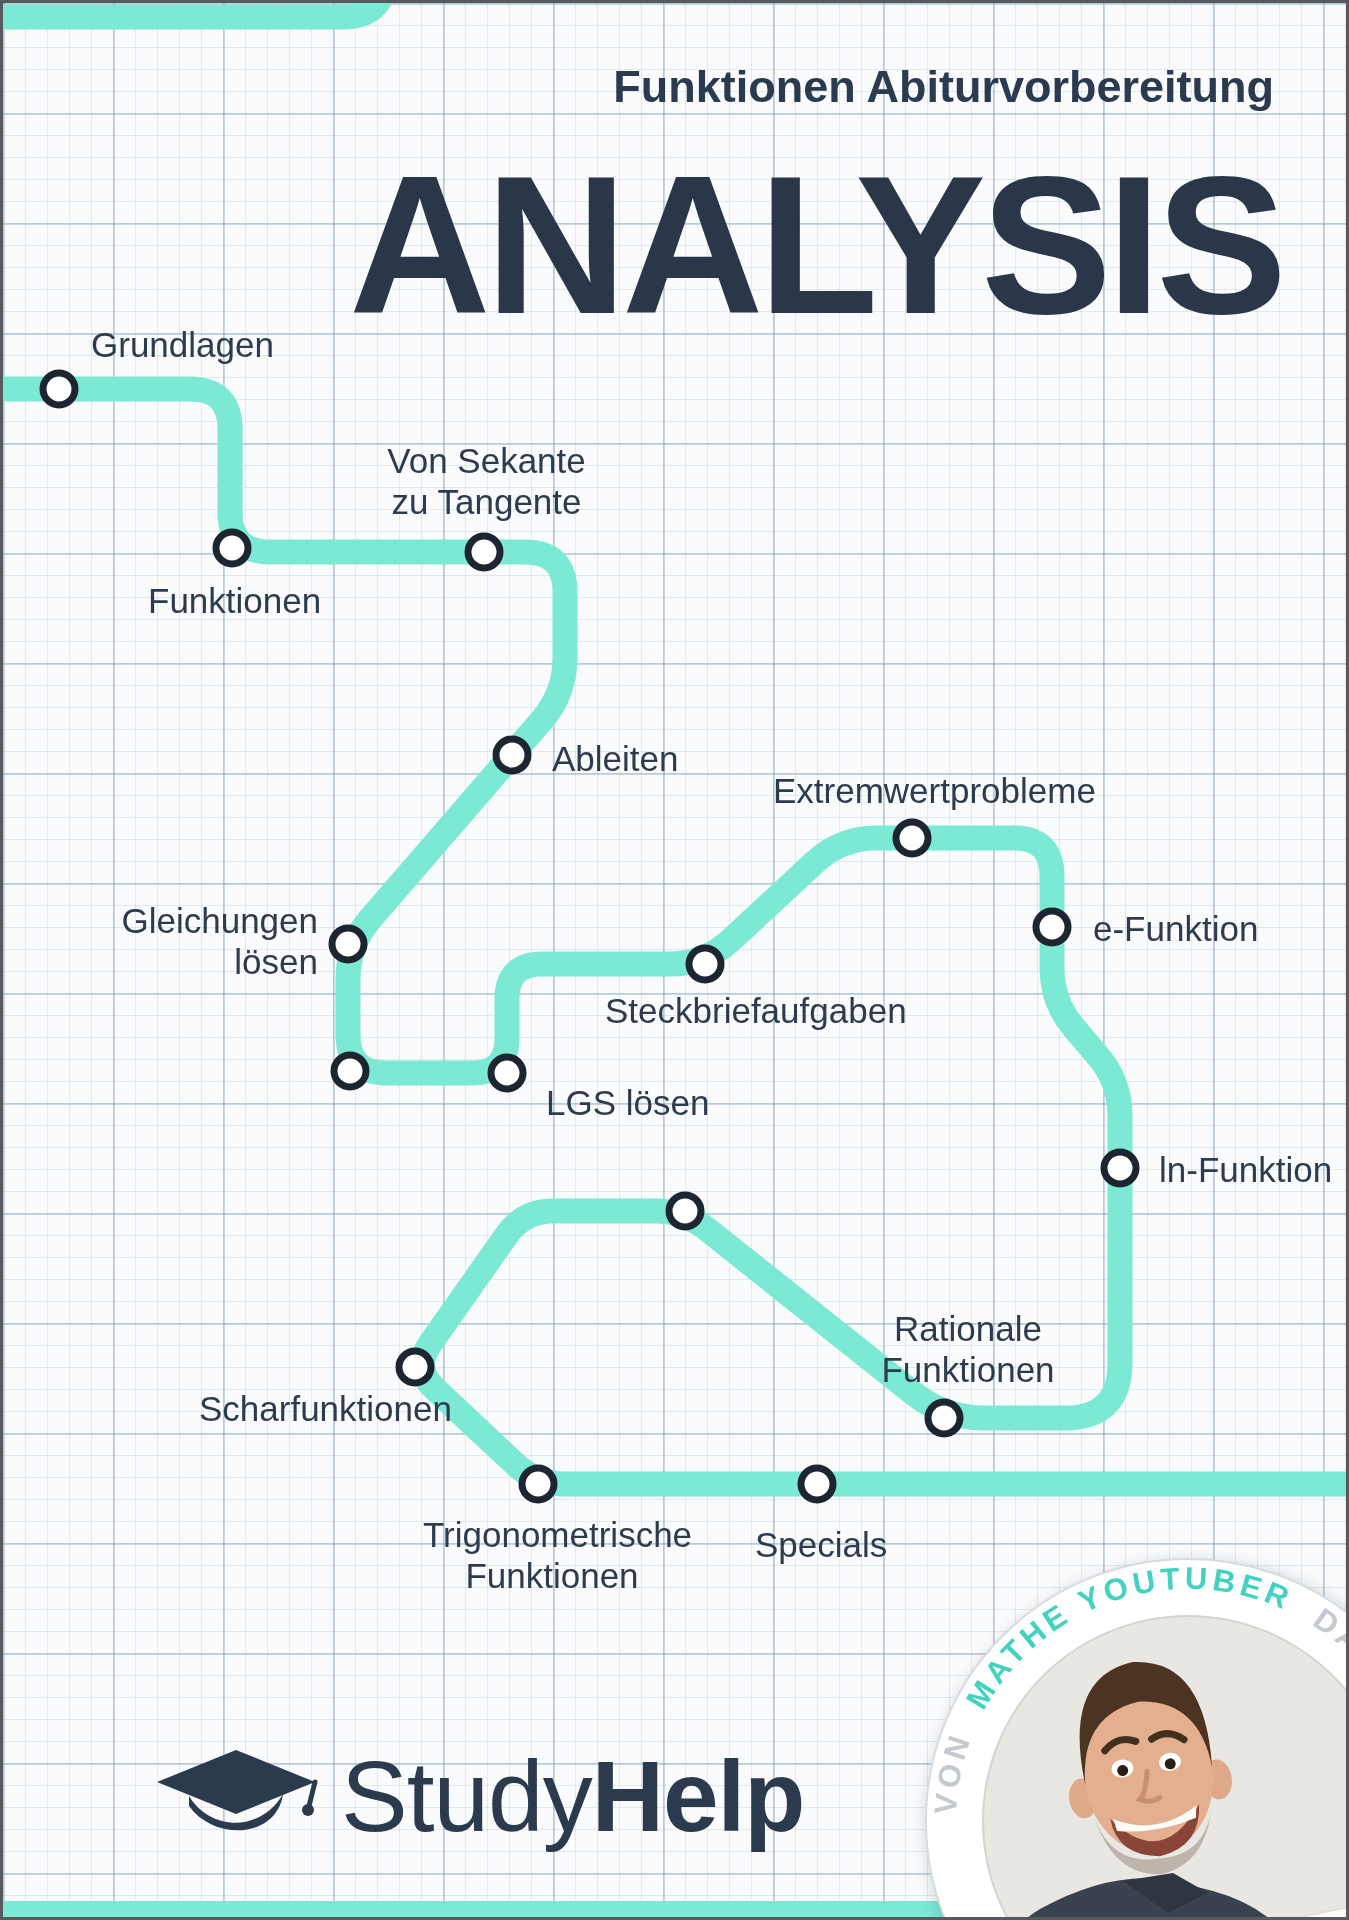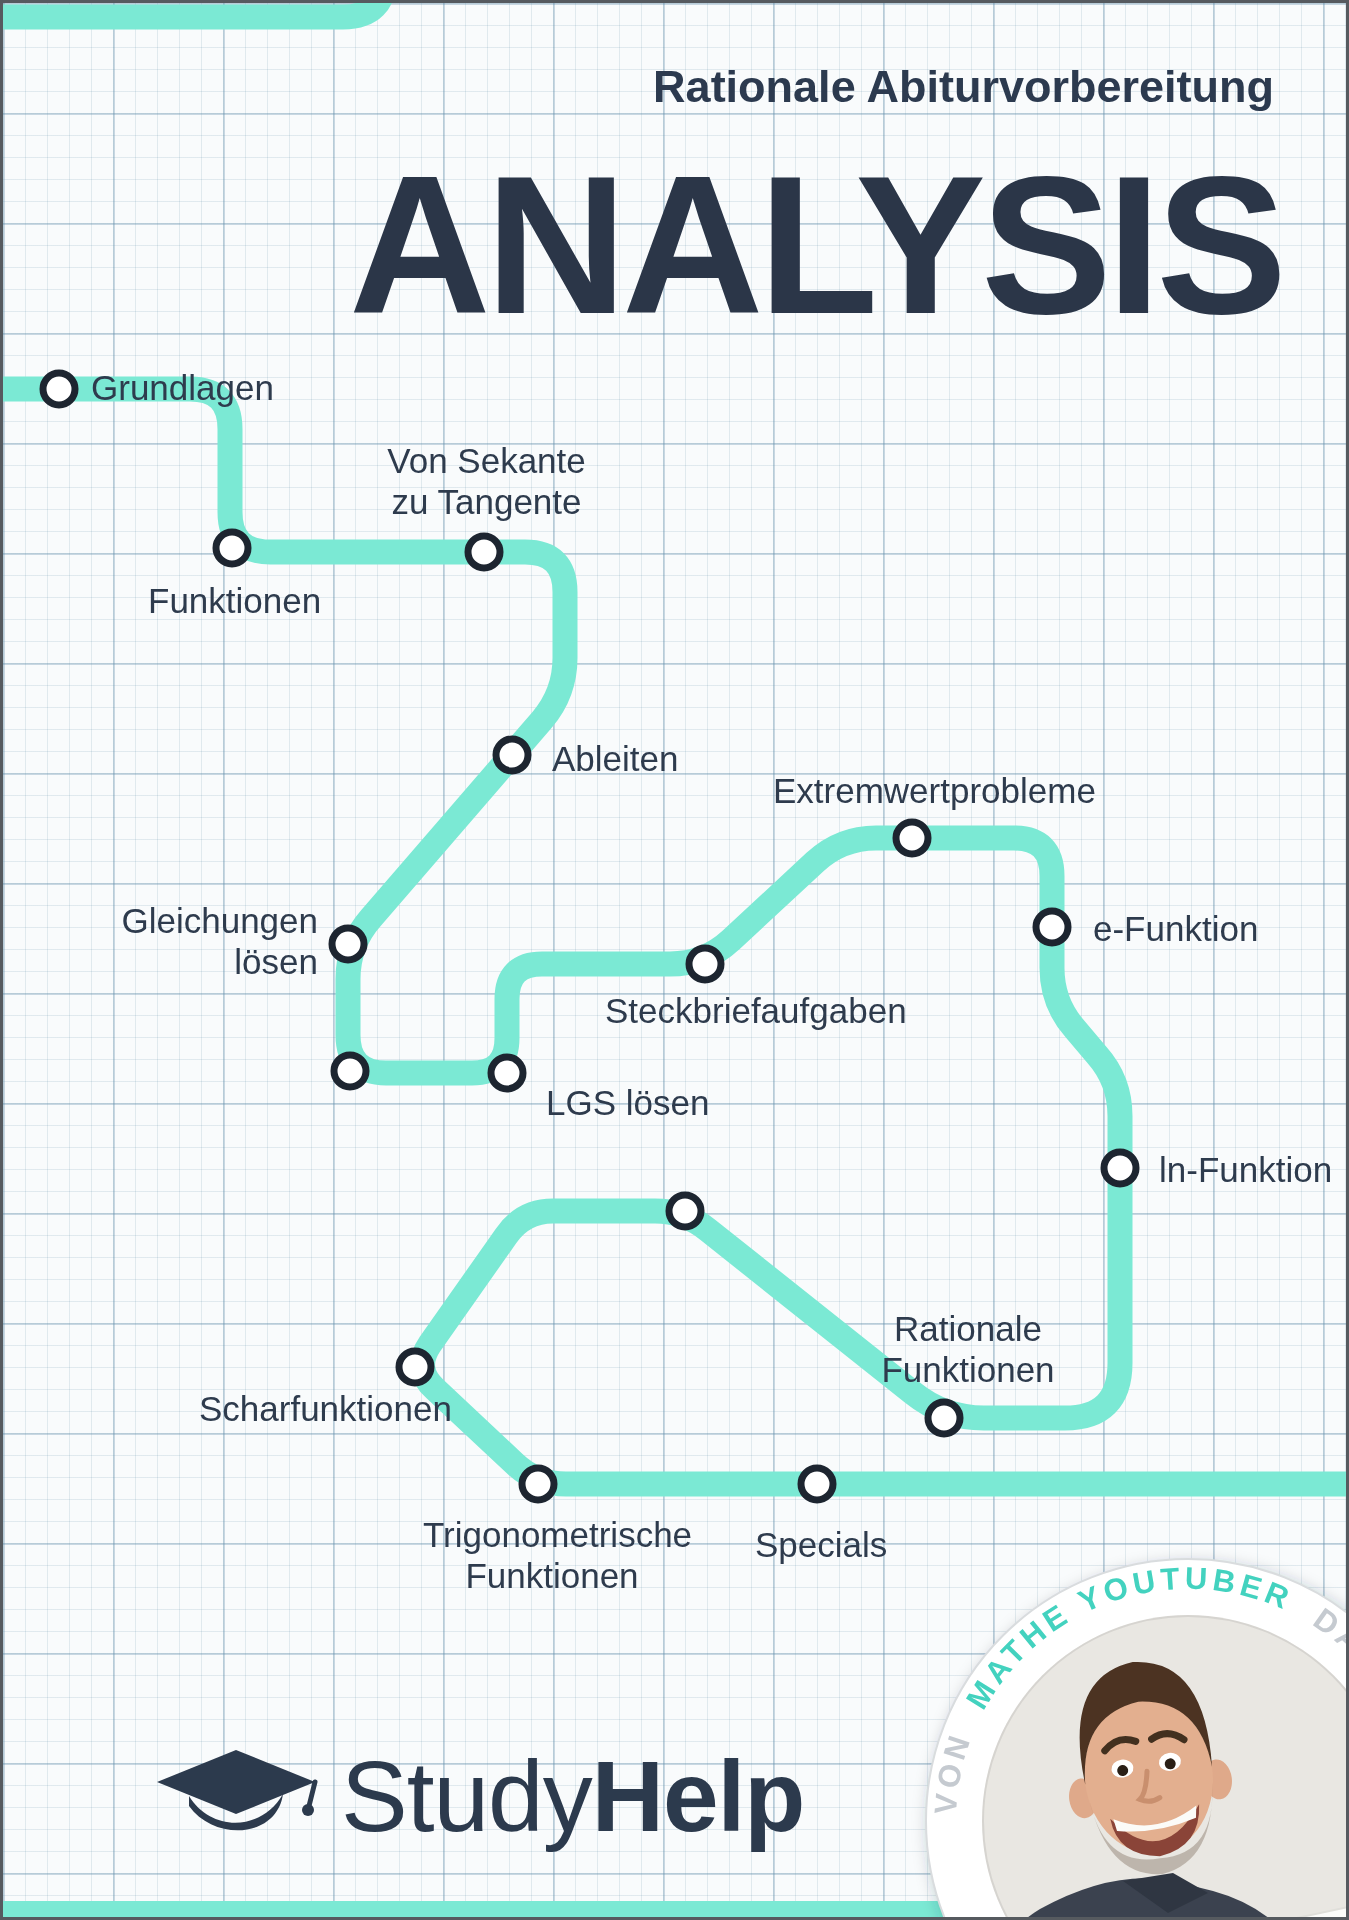--- a/index.html
+++ b/index.html
@@ -94,24 +94,24 @@
       <circle cx="1049" cy="924" r="16" stroke="#1d2530"></circle>
       <circle cx="1117" cy="1165" r="16" stroke="#1d2530"></circle>
       <circle cx="682" cy="1208" r="16" stroke="#1d2530"></circle>
       <circle cx="941" cy="1415" r="16" stroke="#1d2530"></circle>
       <circle cx="412" cy="1364" r="16" stroke="#1d2530"></circle>
       <circle cx="535" cy="1481" r="16" stroke="#1d2530"></circle>
       <circle cx="814" cy="1481" r="16" stroke="#1d2530"></circle>
     </g>
   </svg>
 
-  <div class="kicker">Rationale Abiturvorbereitung</div>
+  <div class="kicker">Funktionen Abiturvorbereitung</div>
   <div class="big-title">ANALYSIS</div>
 
-  <div class="station-label" style="left:88px;top:322px;margin-top:43px;">Grundlagen</div>
+  <div class="station-label" style="left:88px;top:322px;">Grundlagen</div>
   <div class="station-label" style="left:145px;top:578px;">Funktionen</div>
   <div class="station-label" style="left:361px;top:438px;width:245px;text-align:center;">Von Sekante zu Tangente</div>
   <div class="station-label" style="left:549px;top:736px;">Ableiten</div>
   <div class="station-label" style="left:110px;top:898px;width:205px;text-align:right;">Gleichungen lösen</div>
   <div class="station-label" style="left:602px;top:988px;">Steckbriefaufgaben</div>
   <div class="station-label" style="left:543px;top:1080px;">LGS lösen</div>
   <div class="station-label" style="left:770px;top:768px;">Extremwertprobleme</div>
   <div class="station-label" style="left:1090px;top:906px;">e-Funktion</div>
   <div class="station-label" style="left:1156px;top:1147px;">ln-Funktion</div>
   <div class="station-label" style="left:845px;top:1306px;width:240px;text-align:center;">Rationale Funktionen</div>

